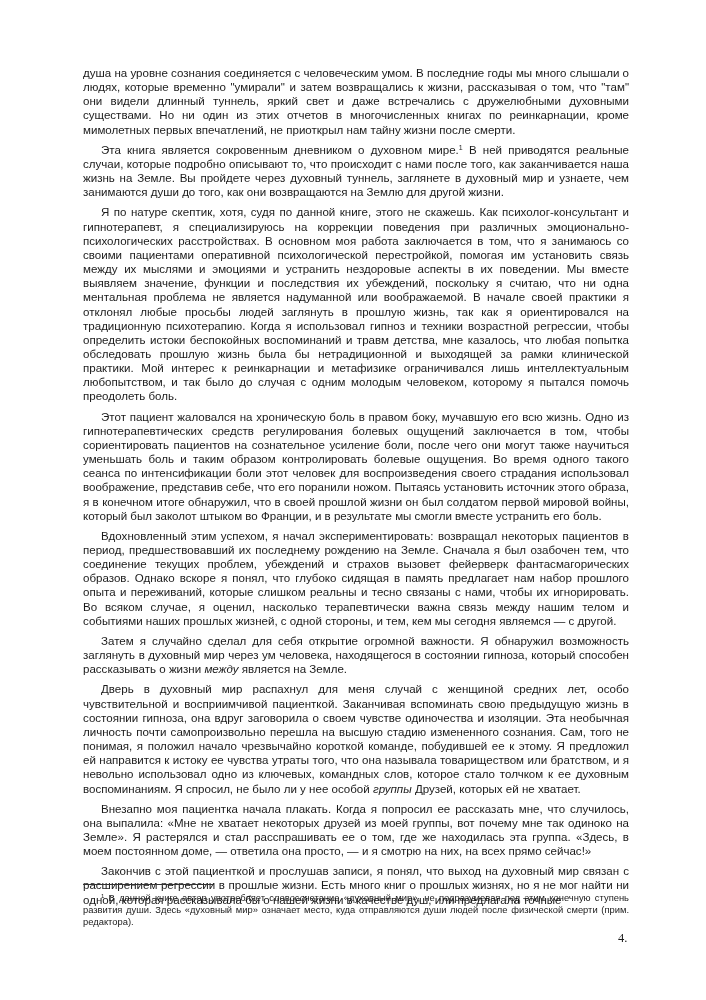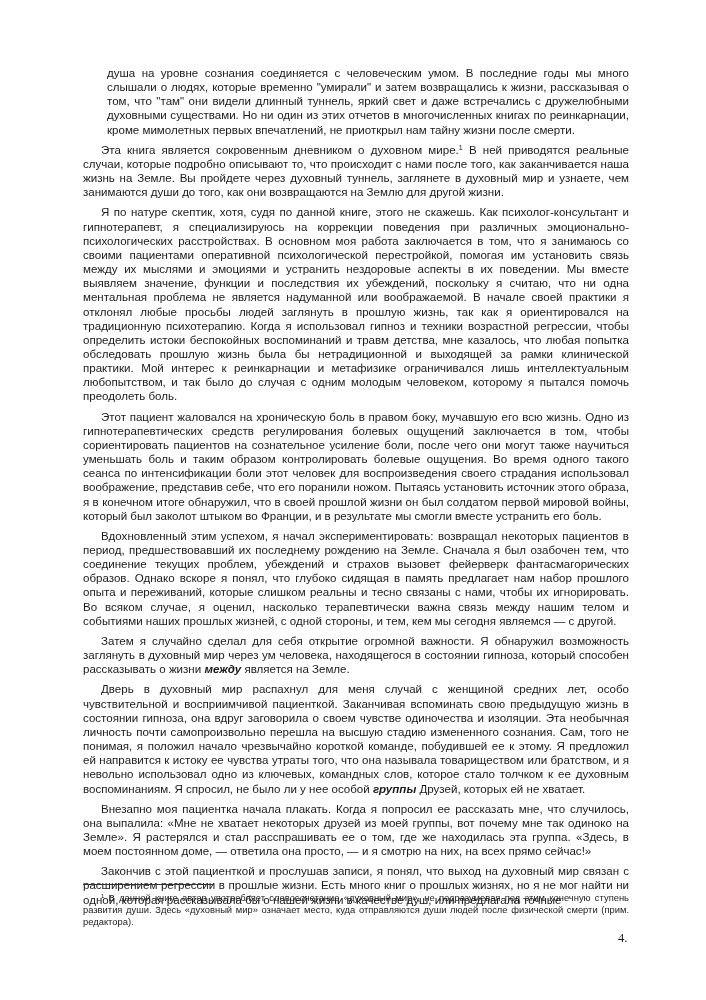--- a/index.html
+++ b/index.html
@@ -13,24 +13,24 @@
     font-size: 11.55px;
     line-height: 14.15px;
     color: #1a1a1a;
   }
   .para {
     margin: 0 0 6px 0;
     text-align: justify;
     text-indent: 18px;
     hyphens: none;
   }
-  .para.first { text-indent: 0; margin-left: 24px; }
+  .para.first { text-indent: 0; }
   .para:last-of-type { margin-bottom: 0; }
   sup.fnref { font-size: 7px; line-height: 0; vertical-align: 4px; }
-  em { font-style: italic; font-weight: bold; }
+  em { font-style: italic; }
   .rule {
     position: absolute;
     left: 83px;
     top: 884px;
     width: 131px;
     height: 0;
     border-top: 1px solid #333333;
   }
   .footnote {
     position: absolute;

